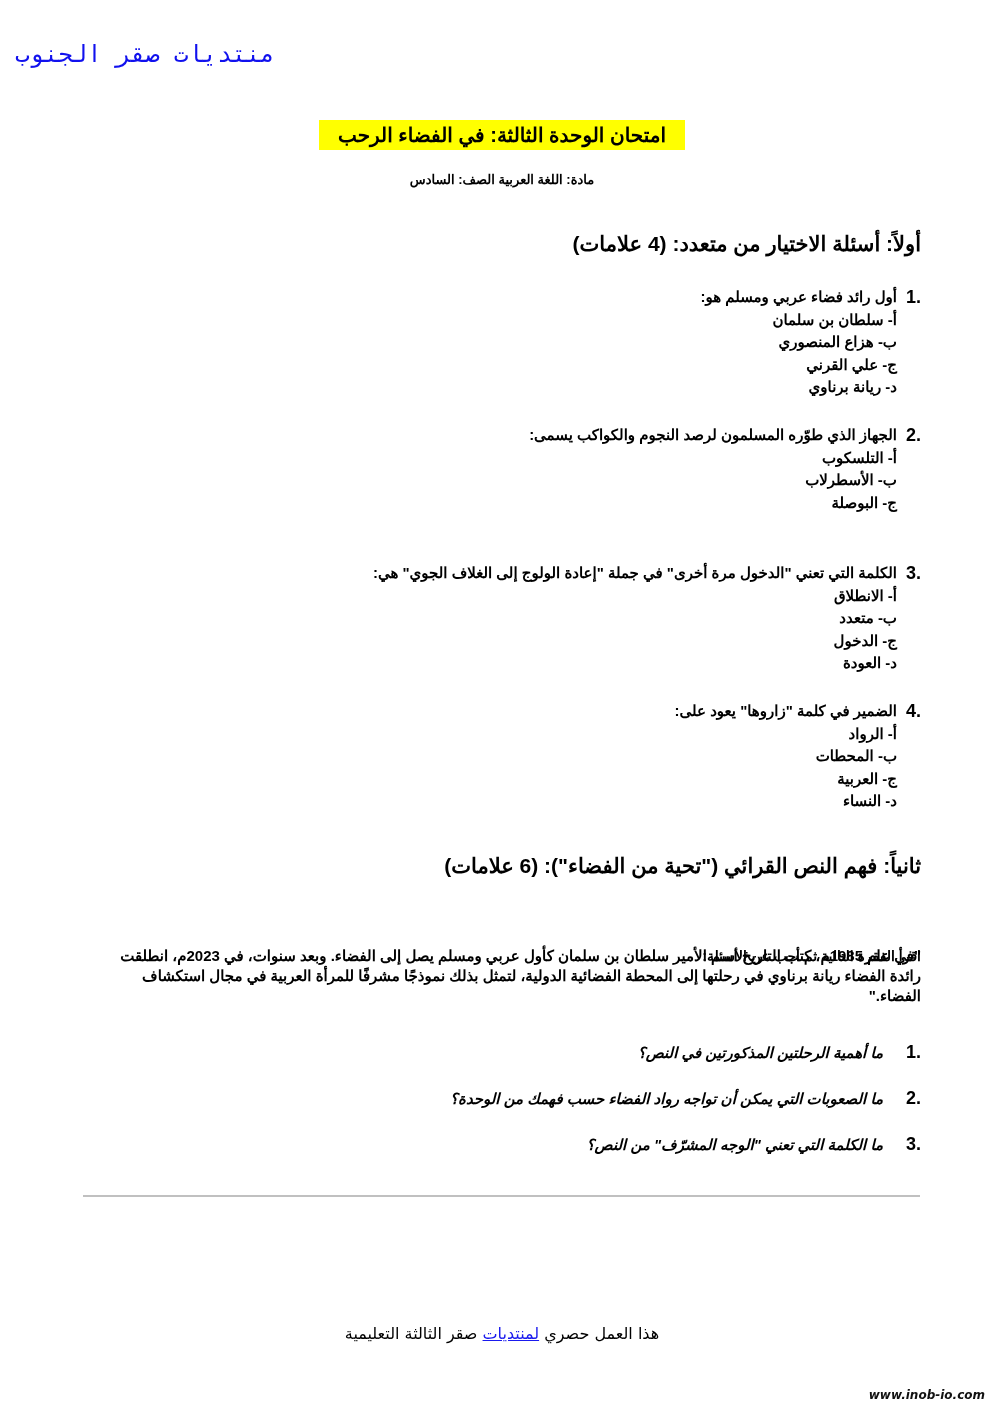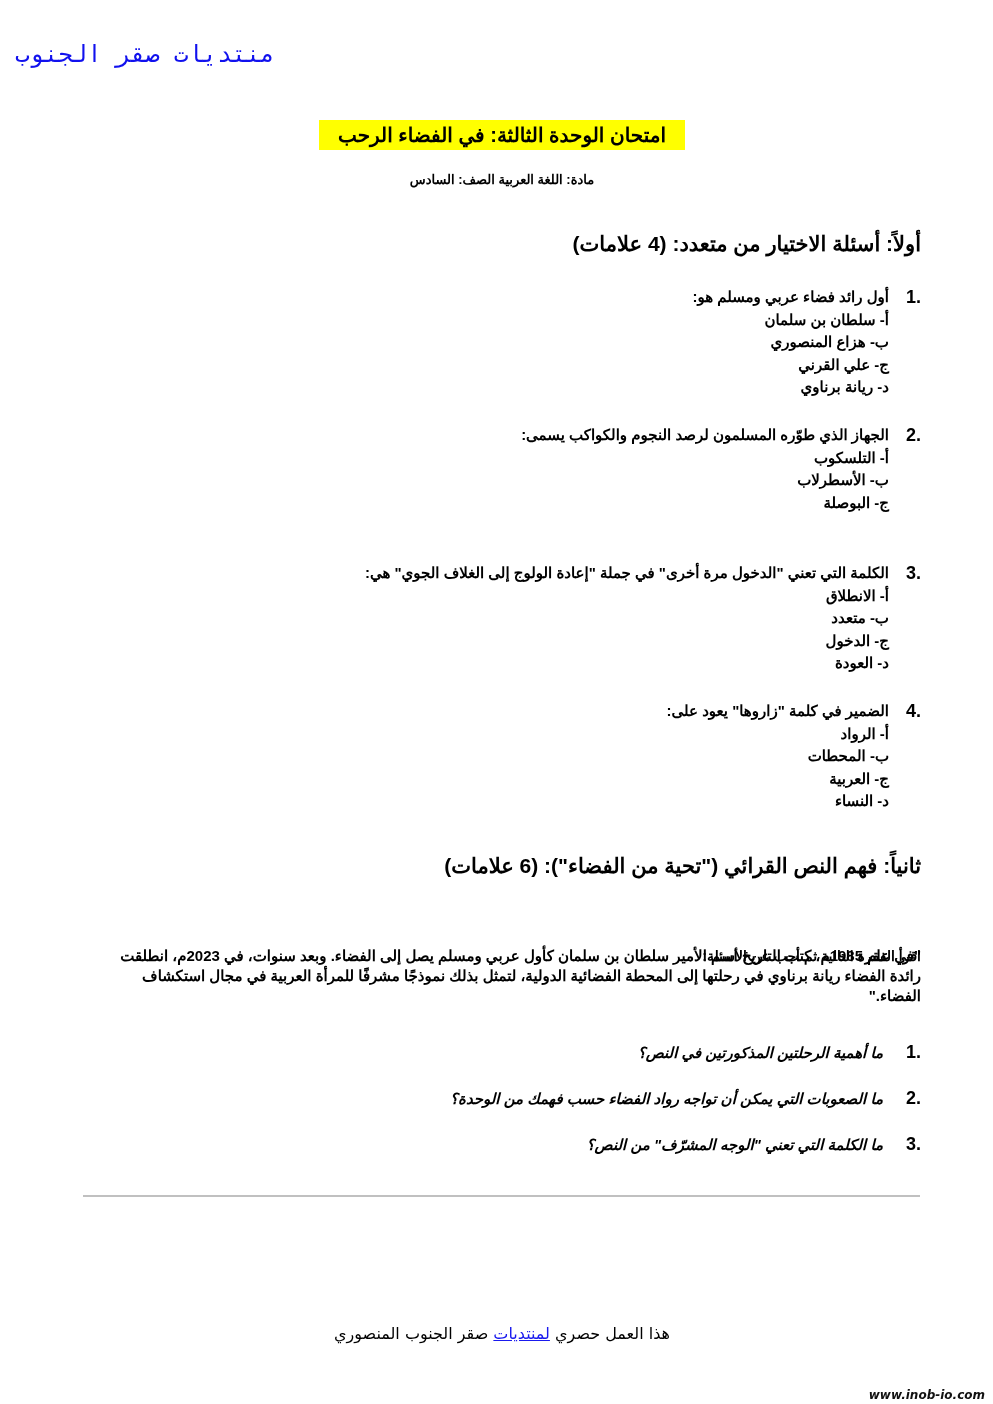--- a/index.html
+++ b/index.html
@@ -72,21 +72,21 @@
       line-height: 22.5px;
     }
     .question .q-num {
       position: absolute;
       right: 0;
       top: 0;
       font-size: 18px;
       direction: ltr;
     }
     .question .q-body {
-      margin-right: 32px;
+      margin-right: 24px;
       white-space: nowrap;
     }
     .question .q-text { display: block; }
     .question .q-option { display: block; }
     .instruction {
       position: absolute;
       right: 72px;
       top: 902px;
       direction: rtl;
       text-align: right;
@@ -232,16 +232,16 @@
 </div>
 
 <div class="open-question" style="top:1136px;">
   <span class="q-num">3.</span>
   <span class="q-text">ما الكلمة التي تعني "الوجه المشرّف" من النص؟</span>
 </div>
 
 <div class="divider"></div>
 
 <div class="footer-note">
-  <span>هذا العمل حصري </span><a href="#">لمنتديات</a><span> صقر الجنوب المنصوري</span>
+  <span>هذا العمل حصري </span><a href="#">لمنتديات</a><span> صقر الثالثة التعليمية</span>
 </div>
 
 <div class="watermark">www.inob-io.com</div>
 
 </body></html>

